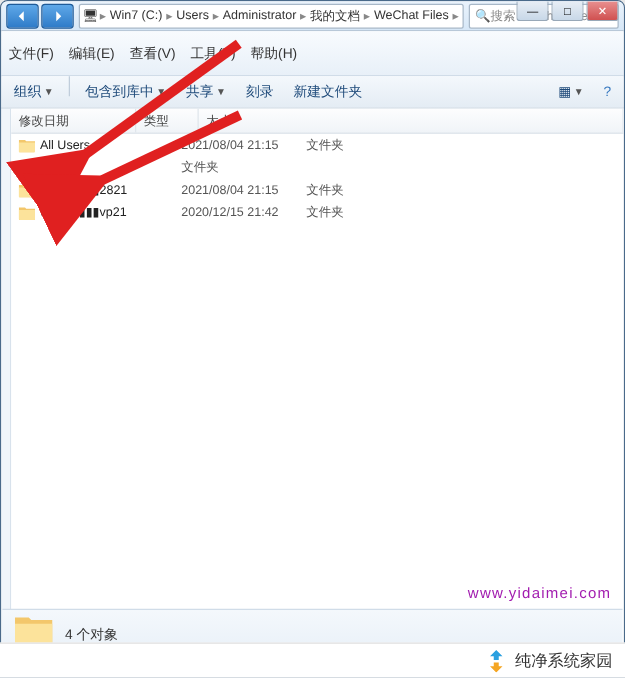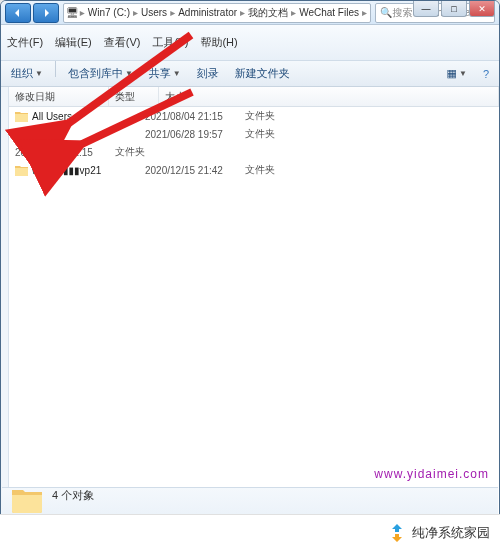--- a/index.html
+++ b/index.html
@@ -32,25 +32,25 @@
 .col-size{flex:1}
 .filerow{display:flex;height:18px;align-items:center;font-size:10px;color:#222}
 .filerow .cell{padding:0 6px}
 .cell-name{width:130px;display:flex;align-items:center;gap:4px}
 .cell-date{width:100px;color:#555}
 .cell-type{width:50px;color:#555}
 .folder-icon{width:13px;height:11px;display:inline-block}
 .folder-icon svg{width:13px;height:11px}
 .arrow{position:absolute;pointer-events:none;z-index:50}
 .arrow svg{overflow:visible}
-.statusbar{position:absolute;bottom:14px;left:1px;right:1px;height:40px;background:linear-gradient(#f4f8fc,#e8f0f8);border-top:1px solid #d0dce8;display:flex;padding:0 10px;gap:10px}
+.statusbar{position:absolute;bottom:14px;left:1px;right:1px;height:40px;background:linear-gradient(#f4f8fc,#e8f0f8);border-top:1px solid #d0dce8;display:flex;align-items:center;padding:0 10px;gap:10px}
 .big-folder svg{width:30px;height:26px}
 .status-text{font-size:11px;color:#333}
 .watermark{position:absolute;right:10px;bottom:60px;font-size:12px;color:#a21caf;letter-spacing:1px}
-.footer{position:absolute;bottom:0;left:0;right:0;height:28px;background:#fff;display:flex;align-items:flex-end;justify-content:flex-end;padding:0 10px;gap:6px;border-top:1px solid #e0e0e0}
+.footer{position:absolute;bottom:0;left:0;right:0;height:28px;background:#fff;display:flex;align-items:center;justify-content:flex-end;padding:0 10px;gap:6px;border-top:1px solid #e0e0e0}
 .footer-logo{width:18px;height:18px}
 .footer-text{font-size:13px;color:#333;font-weight:500}
 </style>
 </head>
 <body>
 
 <div class="window">
 
   <div class="titlebar">
     <div class="nav-btns">
@@ -144,24 +144,30 @@
         <div class="cell cell-type">文件夹</div>
       </div>
       <div class="filerow">
         <div class="cell cell-name">
             <span class="folder-icon"><svg viewBox="0 0 13 11">
                 <path fill="#f3c76b" d="M0 1h5l1 1h7v8a1 1 0 0 1-1 1H1a1 1 0 0 1-1-1z"></path>
                 <path fill="#fce39b" d="M0 3h13v7a1 1 0 0 1-1 1H1a1 1 0 0 1-1-1z"></path>
               </svg></span>
             <span>Applet</span>
           </div>
-        <div class="cell cell-date">2021/06/28 19:57</div>
-        <div class="cell cell-type">文件夹</div>
-      </div>
-      <div class="filerow">
+        <div class="cell cell-type">文件夹</div>
+      </div>
+      <div class="filerow">
+        <div class="cell cell-name">
+            <span class="folder-icon"><svg viewBox="0 0 13 11">
+                <path fill="#f3c76b" d="M0 1h5l1 1h7v8a1 1 0 0 1-1 1H1a1 1 0 0 1-1-1z"></path>
+                <path fill="#fce39b" d="M0 3h13v7a1 1 0 0 1-1 1H1a1 1 0 0 1-1-1z"></path>
+              </svg></span>
+            <span>wxid_▮▮▮▮2821</span>
+          </div>
         <div class="cell cell-date">2021/08/04 21:15</div>
         <div class="cell cell-type">文件夹</div>
       </div>
       <div class="filerow">
         <div class="cell cell-name">
             <span class="folder-icon"><svg viewBox="0 0 13 11">
                 <path fill="#f3c76b" d="M0 1h5l1 1h7v8a1 1 0 0 1-1 1H1a1 1 0 0 1-1-1z"></path>
                 <path fill="#fce39b" d="M0 3h13v7a1 1 0 0 1-1 1H1a1 1 0 0 1-1-1z"></path>
               </svg></span>
             <span>wxid_▮▮▮▮vp21</span>

